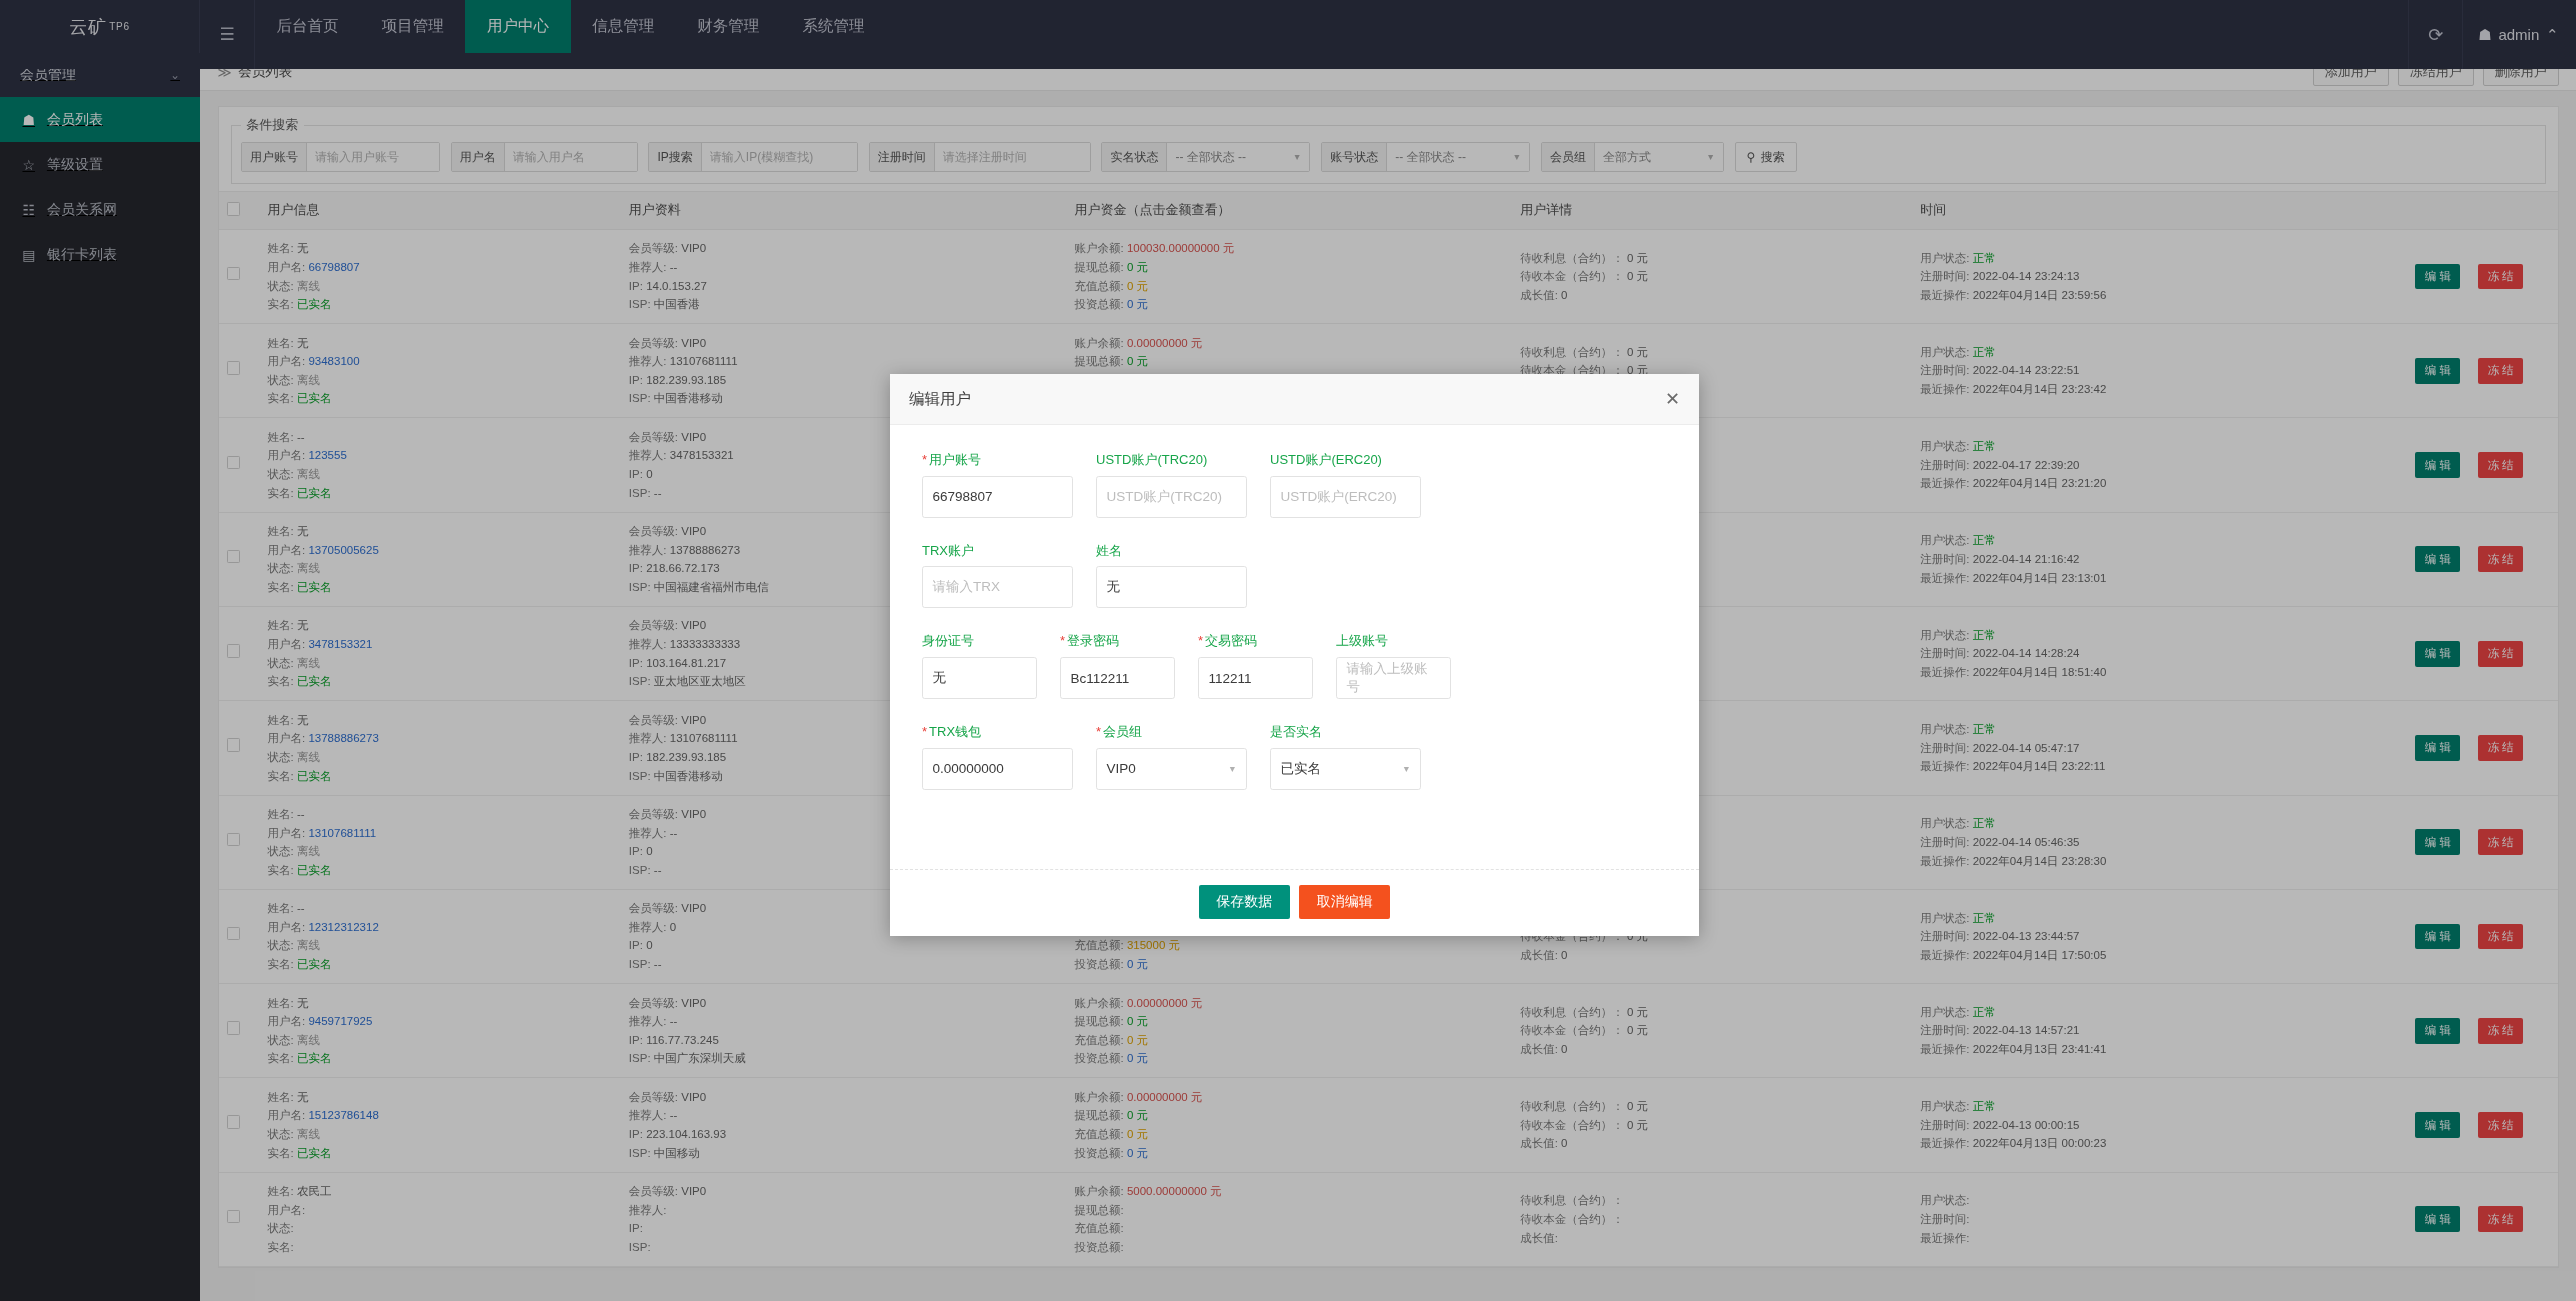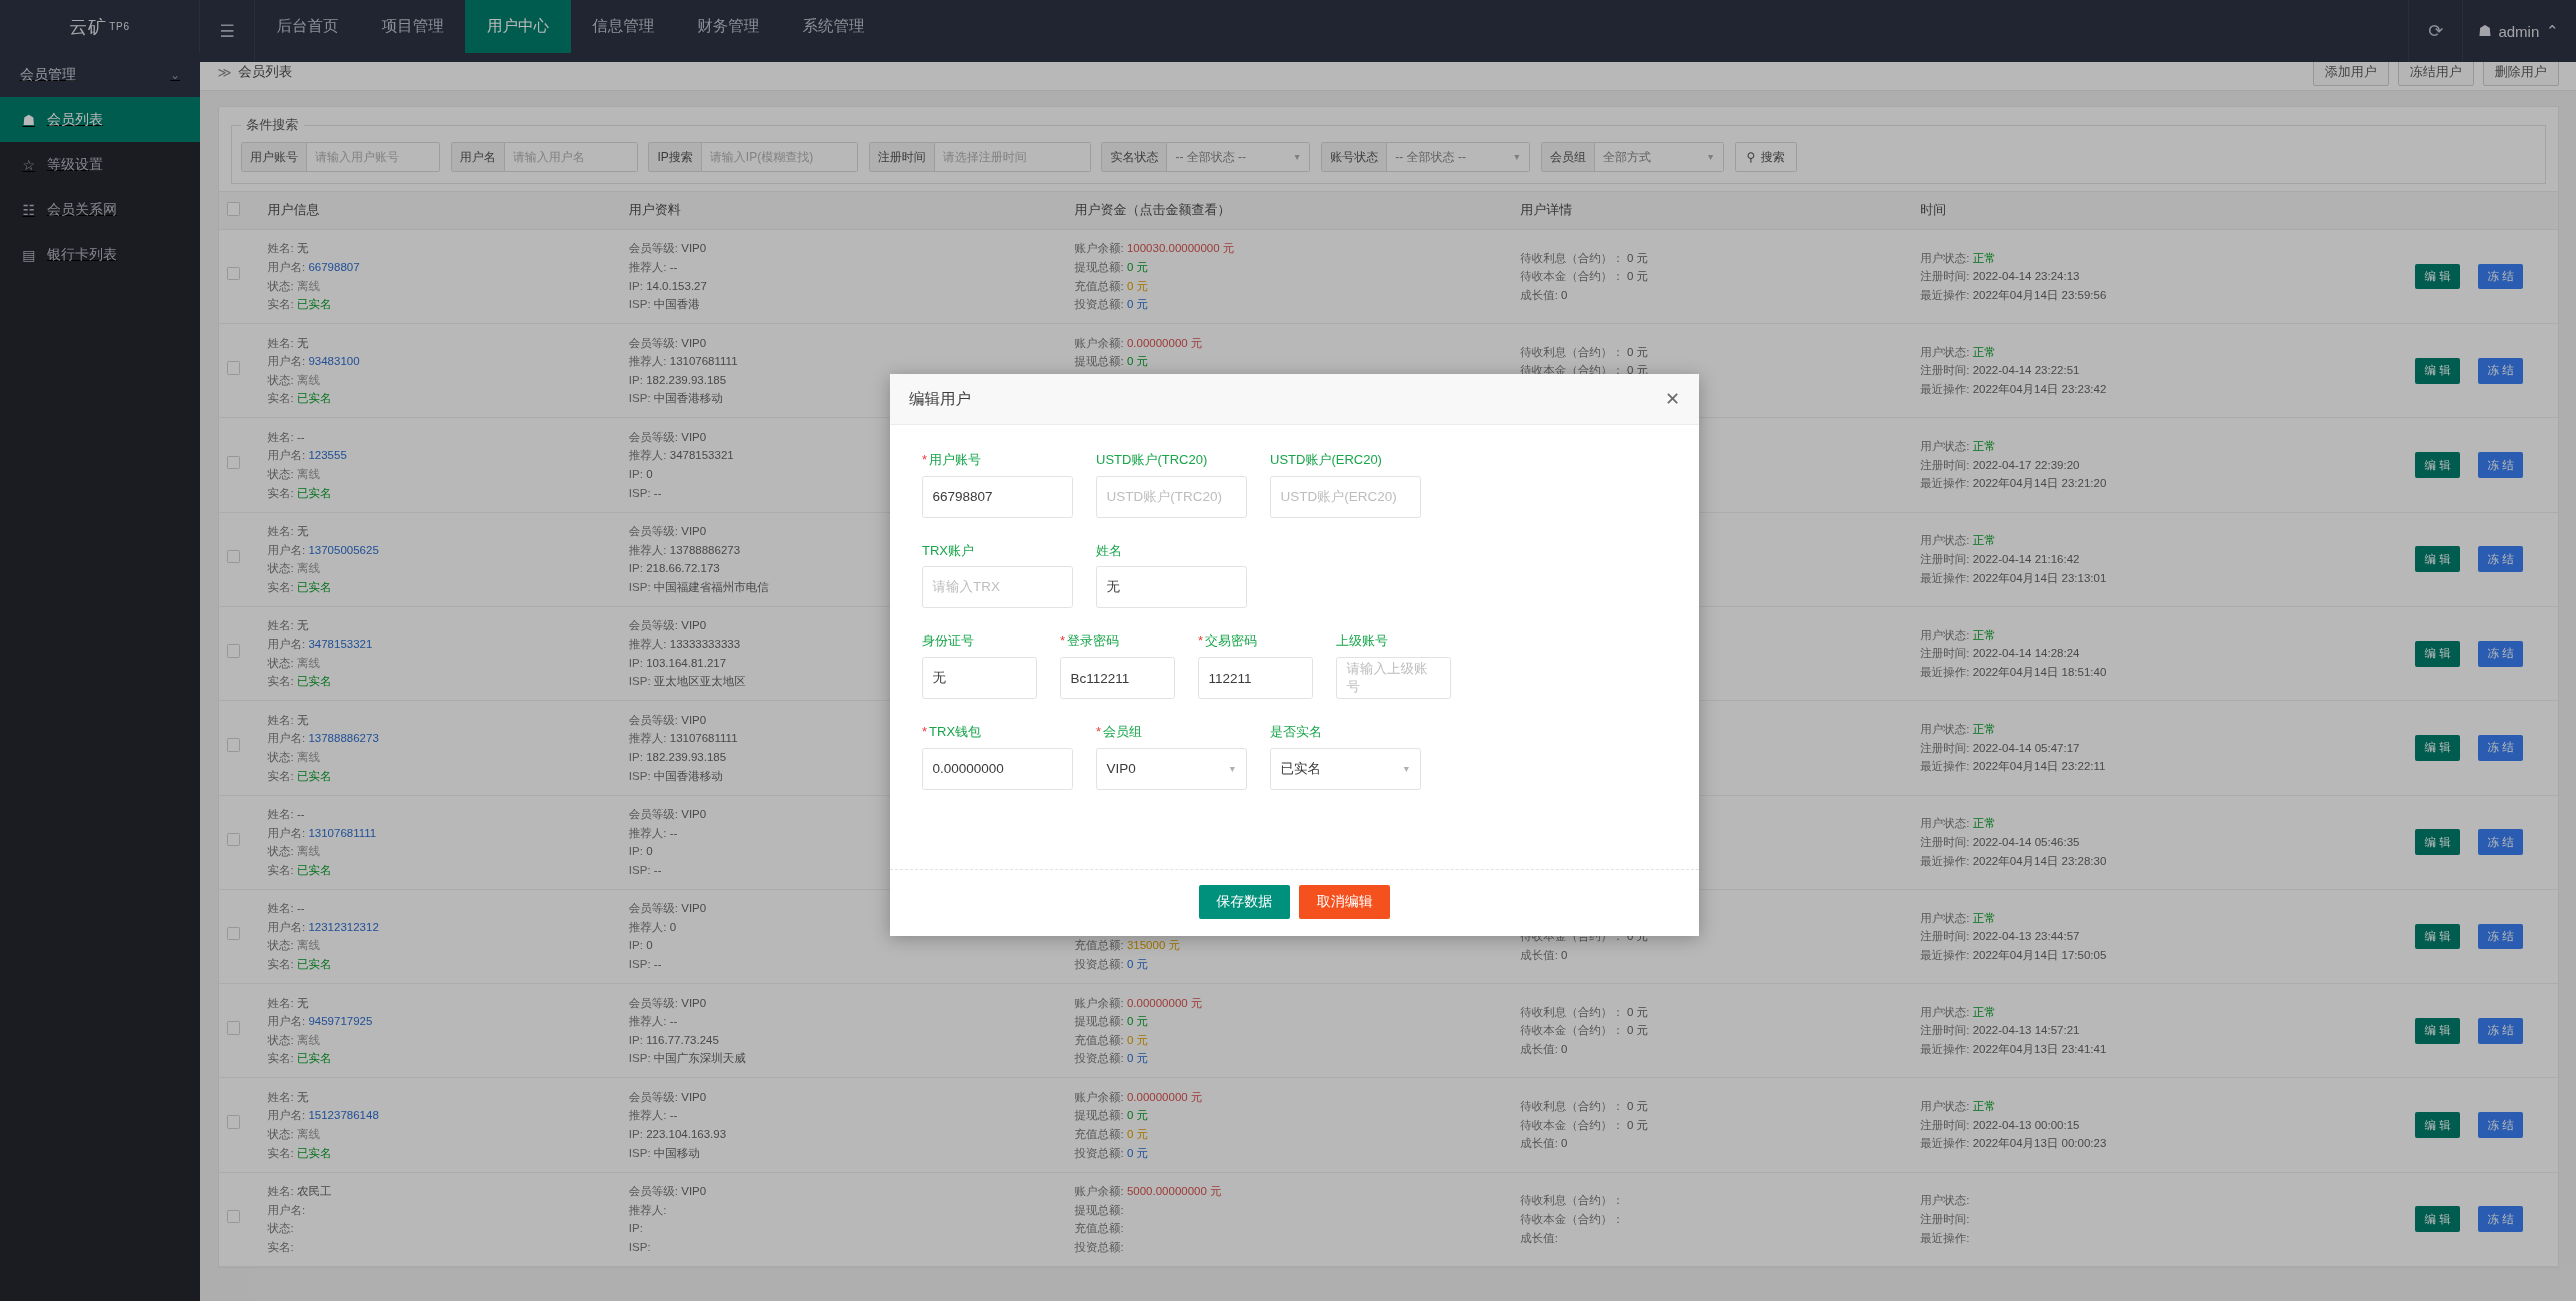--- a/index.html
+++ b/index.html
@@ -6,21 +6,21 @@
   html, body {
     width: 2576px; height: 1302px;
     font-family: "Liberation Sans", "DejaVu Sans", sans-serif;
     background: #f2f2f2;
     overflow: hidden;
   }
   body { position: relative; }
 
   
   .topbar {
-    position: absolute; top: 0; left: 0; width: 2576px; height: 62px;
+    position: absolute; top: 0; left: 0; width: 2576px; height: 69px;
     background: #2f3245; display: flex; align-items: stretch; z-index: 30;
   }
   .logo {
     width: 200px; height: 53px; display: flex; align-items: center;
     justify-content: center; color: #e7e8ec; font-size: 18px; letter-spacing: 0.7px;
     border-right: 0.7px solid #3a3d52;
   }
   .logo sup { font-size: 10px; margin-left: 2.7px; vertical-align: super; }
   .nav-toggle {
     width: 55px; display: flex; align-items: center; justify-content: center;
@@ -125,21 +125,21 @@
   .green { color: #0aa02a; }
   .red { color: #d9534f; }
   .orange { color: #e0a300; }
   .gray { color: #9a9a9a; }
   .act-btns { display: flex; gap: 18px; justify-content: center; }
   .btn-edit, .btn-freeze {
     border: 0; color: #fff; font-size: 11.5px; padding: 5.4px 9.4px; border-radius: 2px;
     font-family: inherit;
   }
   .btn-edit { background: #00806e; }
-  .btn-freeze { background: #3b82f6; }
+  .btn-freeze { background: #ef4444; font-family: Liberation Serif, serif; }
 
   
   .mask {
     position: absolute; inset: 0; width: 2576px; height: 1302px;
     background: rgba(0,0,0,0.28); z-index: 50;
   }
   .modal {
     position: absolute; left: 890px; top: 374px; width: 809px; height: 562px;
     background: #ffffff; z-index: 60; box-shadow: 0 2.7px 17.5px rgba(0,0,0,.28);
     display: flex; flex-direction: column;

